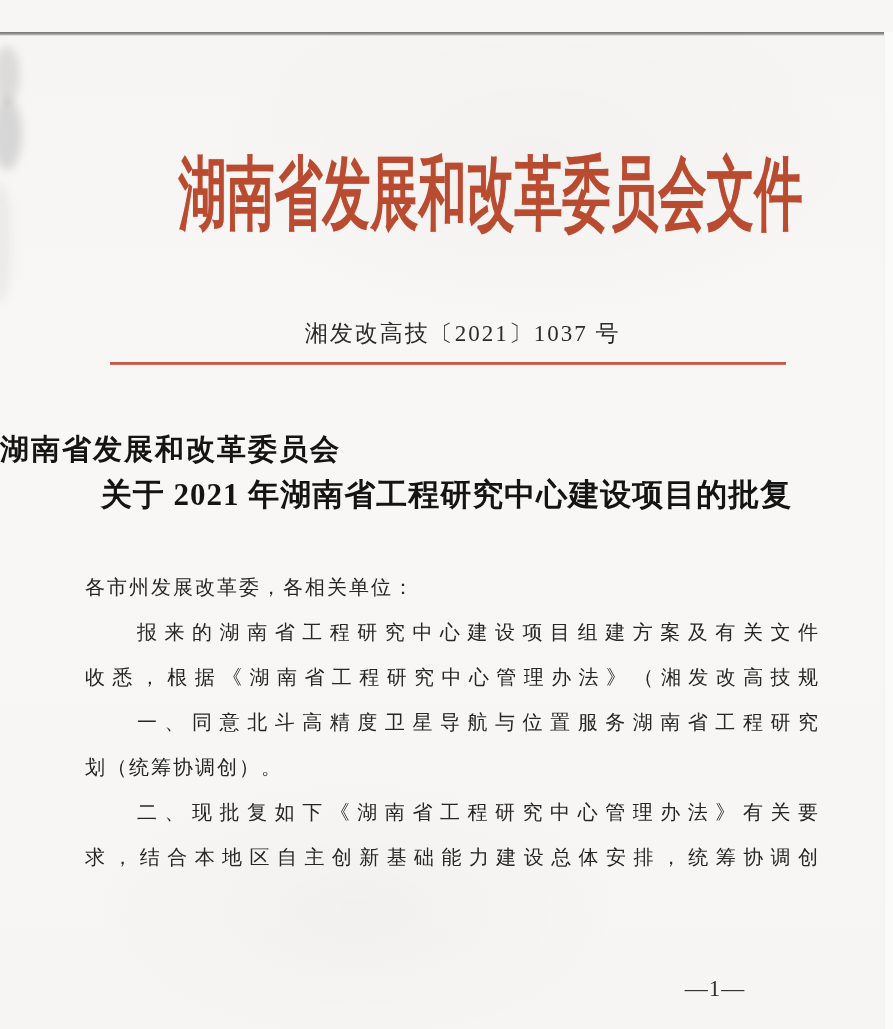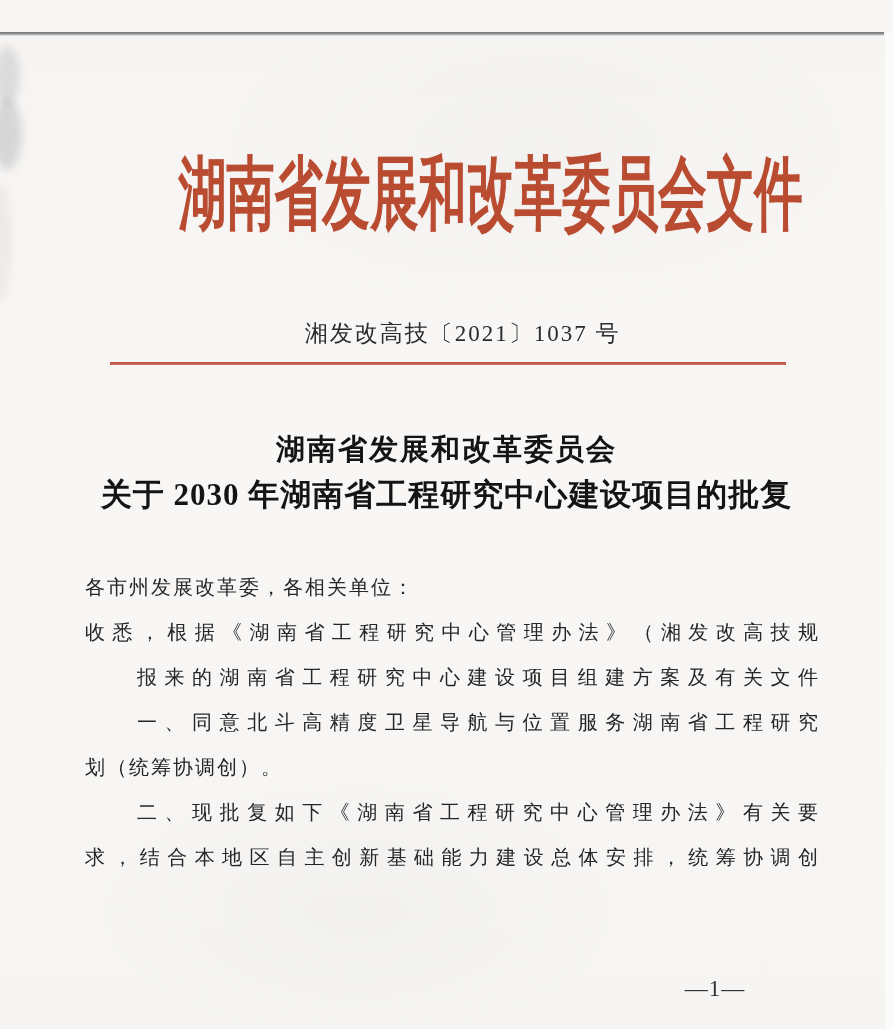--- a/index.html
+++ b/index.html
@@ -66,21 +66,21 @@
   .red-divider {
     position: absolute;
     top: 330px; left: 110px; width: 676px; height: 3px;
     background: linear-gradient(180deg, #b9523c, #cb7362);
   }
 
   
   .title-line1 {
     position: absolute;
     top: 398px; left: 0; width: 100%;
-    text-align: center;
+    text-align: left;
     font-size: 29px;
     font-weight: bold;
     letter-spacing: 2px;
     color: #141414;
   }
   .title-line2 {
     position: absolute;
     top: 442px; left: 0; width: 100%;
     text-align: center;
     font-size: 31px;
@@ -131,26 +131,26 @@
   <div class="smudge s3"></div>
 
   <div class="banner">湖南省发展和改革委员会文件</div>
 
   <div class="doc-number">湘发改高技〔2021〕1037 号</div>
 
   <div class="red-divider"></div>
 
   <div class="title-line1">湖南省发展和改革委员会</div>
 
-  <div class="title-line2">关于 2030 年湖南省工程研究中心建设项目的批复</div>
+  <div class="title-line2">关于 2021 年湖南省工程研究中心建设项目的批复</div>
 
   <div class="body-lines">
       <div class="body-line">各市州发展改革委，各相关单位：</div>
+      <div class="body-line indent fill">报来的湖南省工程研究中心建设项目组建方案及有关文件</div>
       <div class="body-line fill">收悉，根据《湖南省工程研究中心管理办法》（湘发改高技规</div>
-      <div class="body-line indent fill">报来的湖南省工程研究中心建设项目组建方案及有关文件</div>
       <div class="body-line indent fill">一、同意北斗高精度卫星导航与位置服务湖南省工程研究</div>
       <div class="body-line">划（统筹协调创）。</div>
       <div class="body-line indent fill">二、现批复如下《湖南省工程研究中心管理办法》有关要</div>
       <div class="body-line fill">求，结合本地区自主创新基础能力建设总体安排，统筹协调创</div>
     </div>
 
   <div class="page-number">—1—</div>
 
 </div>
 

